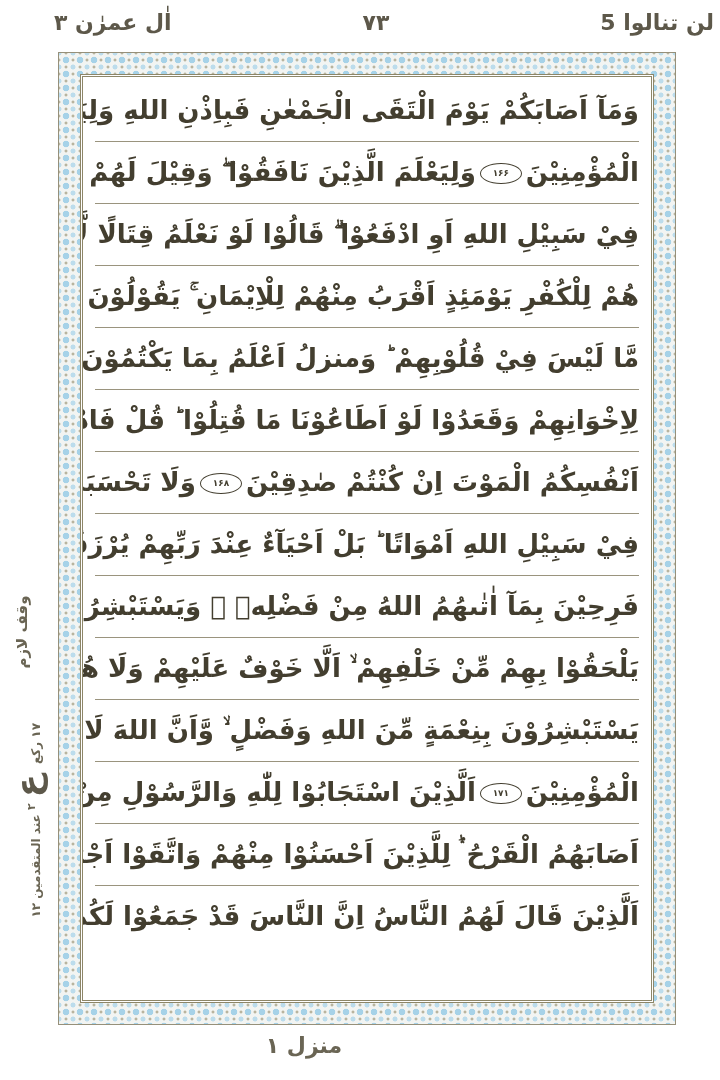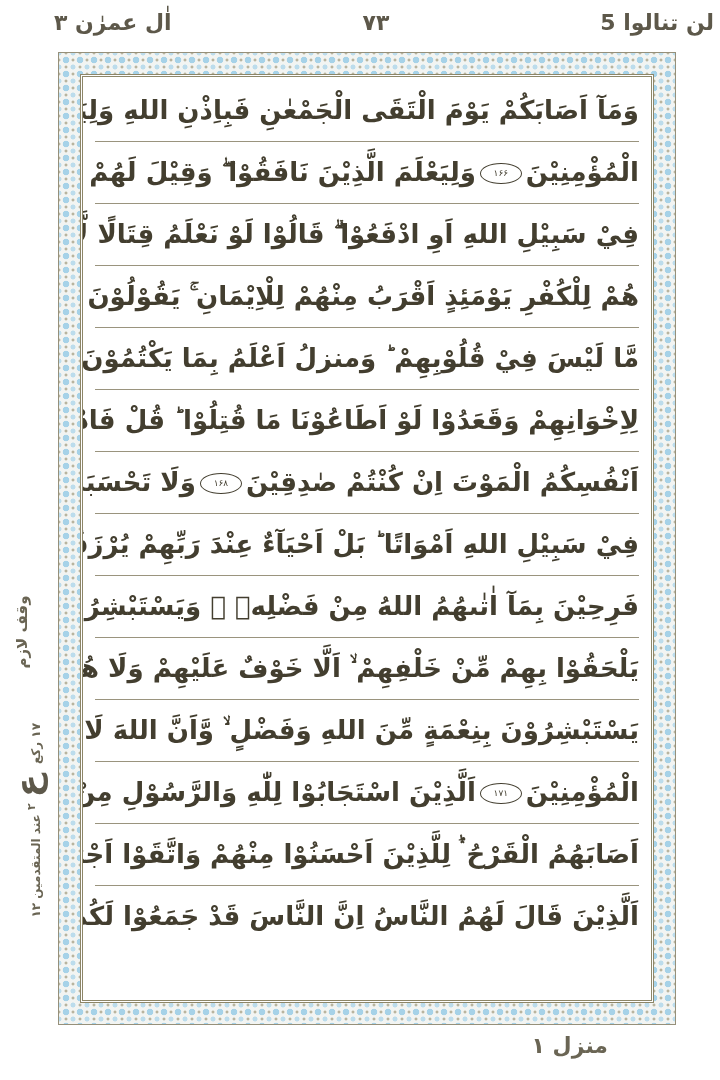--- a/index.html
+++ b/index.html
@@ -44,21 +44,21 @@
     font-size:26px;font-weight:bold;color:#433e2f;
     white-space:nowrap;
     overflow:visible;
   }
   .line-row:last-child{border-bottom:none;}
   .line-text{letter-spacing:0px;}
   .ayah-marker{
     display:inline-flex;align-items:center;justify-content:center;
     width:42px;height:21px;box-sizing:border-box;
     border:1.5px solid #433e2f;border-radius:50%;
-    font-size:9px;font-weight:normal;line-height:1;
+    font-size:9px;font-weight:bold;line-height:1;
     vertical-align:middle;margin:0 4px;
     text-align:center;text-align-last:center;
   }
   
   .margin-note{
     position:absolute;color:#6a6554;font-weight:bold;
     white-space:nowrap;direction:rtl;text-align:center;
   }
   .margin-waqf{
     left:-38px;top:620px;width:120px;height:24px;line-height:24px;
@@ -66,21 +66,21 @@
   }
   .margin-ruku{
     left:-62px;top:790px;width:180px;height:46px;line-height:46px;
     font-size:12px;transform:rotate(-90deg);
   }
   .ruku-ain{font-size:34px;font-weight:bold;color:#5d584a;margin:0 6px;}
   .ruku-sup{font-size:11px;vertical-align:super;}
   
   .footer-word{
     position:absolute;left:0;top:1033px;width:608px;
-    font-size:22px;font-weight:bold;color:#6a6554;
+    text-align:center;font-size:22px;font-weight:bold;color:#6a6554;
     direction:rtl;
   }
 </style>
 </head>
 <body>
 
 <div>
 
   <div class="header">
     <div class="hdr hdr-surah">اٰل عمرٰن ۳</div>

